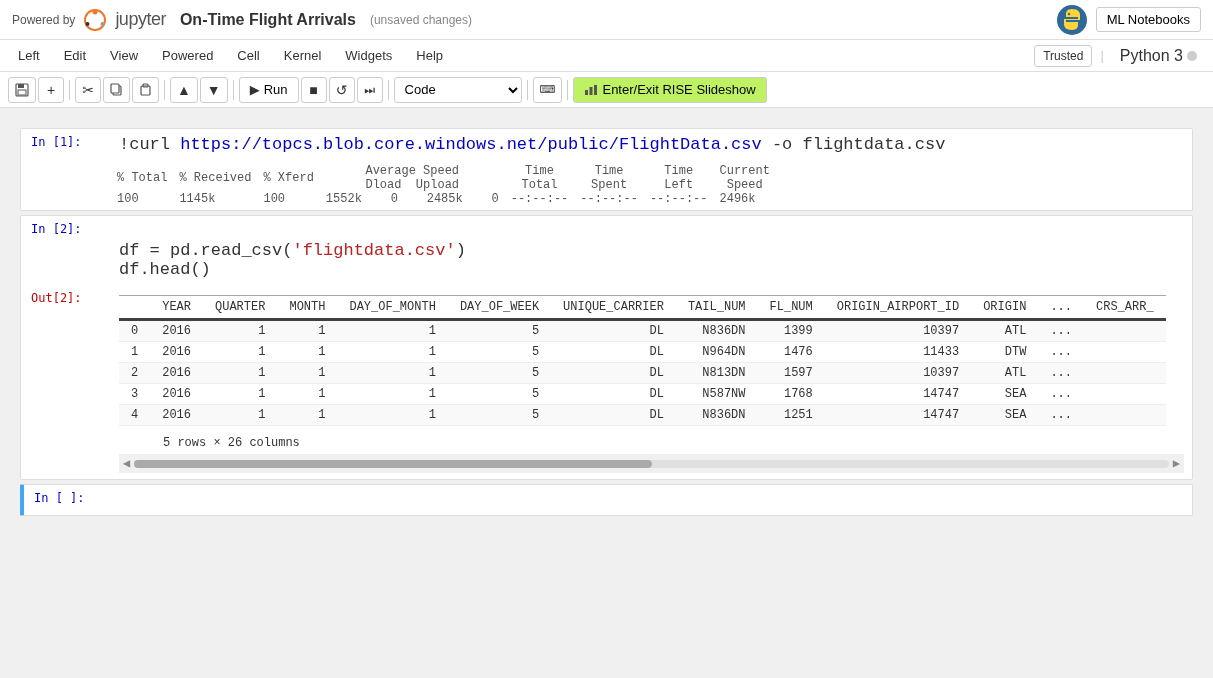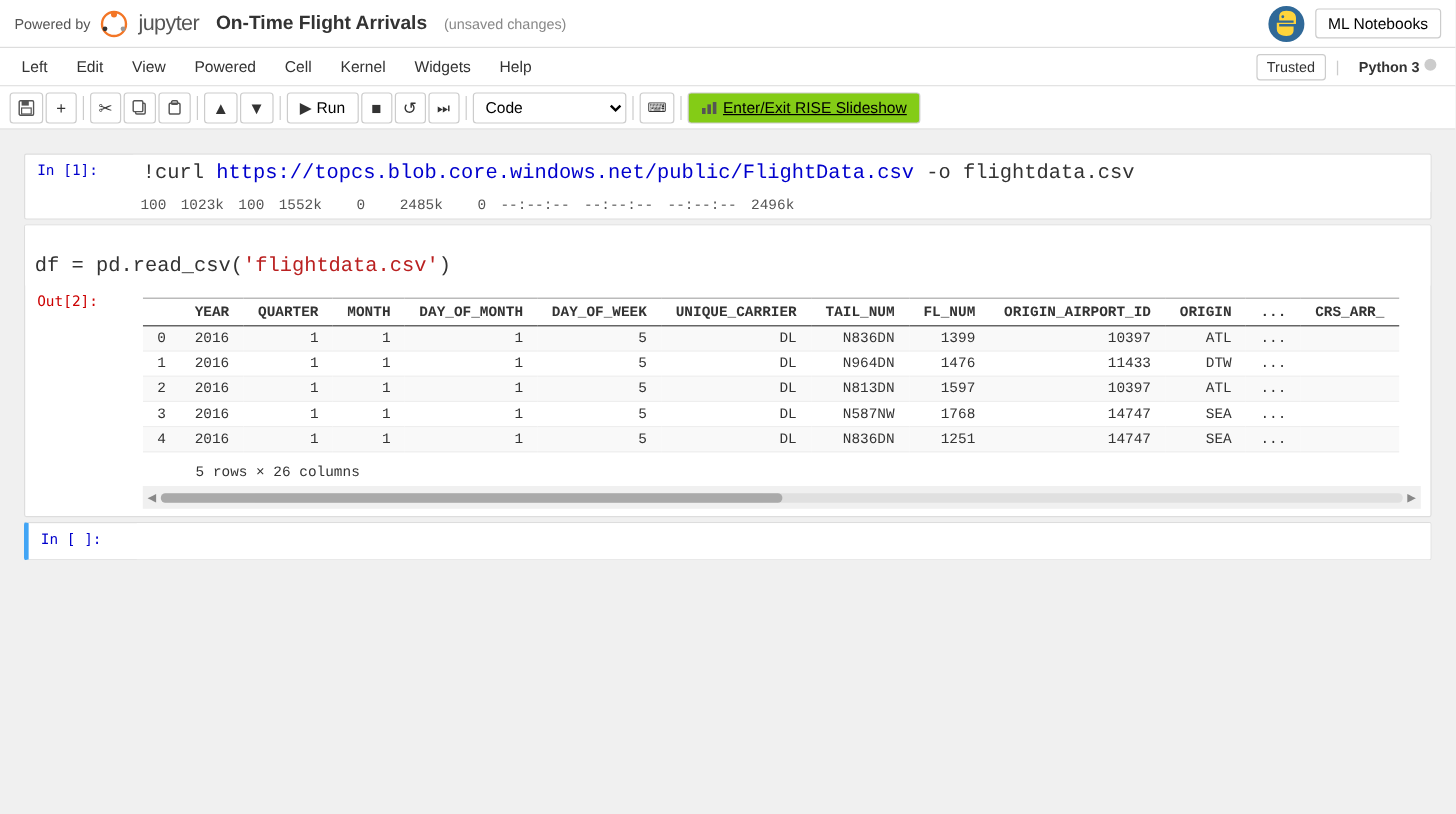--- a/index.html
+++ b/index.html
@@ -49,26 +49,25 @@
     #menubar .spacer { flex: 1; }
     .trusted-badge {
       border: 1px solid #ccc;
       border-radius: 3px;
       padding: 3px 8px;
       font-size: 12px;
       color: #333;
     }
     .kernel-badge {
       padding: 3px 8px;
-      font-size: 12px;
+      font-size: 16px;
       color: #333;
       display: flex;
-      align-items: flex-start;
+      align-items: center;
       gap: 4px;
-      font-weight: bold;
     }
     .kernel-circle {
       width: 10px; height: 10px;
       border-radius: 50%;
       background: #ccc;
       display: inline-block;
     }
 
     
     #toolbar {
@@ -111,30 +110,29 @@
       border: 1px solid #ccc;
       border-radius: 3px;
       padding: 2px 6px;
       font-size: 13px;
       height: 26px;
       background: #fff;
       cursor: pointer;
     }
     .rise-btn {
       border: 1px solid #ccc;
-      background: #84cc16;
+      background: #bef264;
       border-radius: 3px;
       padding: 3px 10px;
       cursor: pointer;
       font-size: 13px;
       display: flex;
       align-items: center;
       gap: 4px;
       height: 26px;
-      text-decoration: underline;
     }
 
     
     #notebook {
       padding: 20px 20px;
       max-width: 1213px;
     }
 
     
     .cell {
@@ -195,25 +193,25 @@
     }
 
     
     .df-table {
       border-collapse: collapse;
       font-family: 'Courier New', monospace;
       font-size: 12px;
       margin: 4px 0;
     }
     .df-table th {
-      border-bottom: 1px solid #404040;
+      border-bottom: 3px solid #404040;
       border-top: 1px solid #aaa;
       padding: 4px 12px;
       text-align: right;
-      font-weight: bold;
+      font-weight: normal;
       background: #fff;
     }
     .df-table td {
       padding: 3px 12px;
       text-align: right;
       border-bottom: 1px solid #eee;
     }
     .df-table tr:nth-child(odd) td { background: #f9f9f9; }
     .df-table tr:nth-child(even) td { background: #fff; }
     .df-rows-info {
@@ -370,40 +368,52 @@
     <div class="cell-row">
       <div class="cell-label in">In [1]:</div>
       <div class="cell-input">
         <span style="color:#333;">!</span><span style="color:#333;">curl </span><span style="color:#0000cd;">https://topcs.blob.core.windows.net/public/</span><span style="color:#0000cd;">FlightData.csv</span><span style="color:#333;"> -o flightdata.csv</span>
       </div>
     </div>
 
     <div class="curl-output">
       <table>
         <tbody>
+            <tr>
+          <td>% Total</td>
+          <td>% Received</td>
+          <td>% Xferd</td>
+          <td style="text-align:center;">Average Speed<br>Dload&nbsp;&nbsp;Upload</td>
+          <td style="text-align:center;">Time<br>Total</td>
+          <td style="text-align:center;">Time<br>Spent</td>
+          <td style="text-align:center;">Time<br>Left</td>
+          <td style="text-align:center;">Current<br>Speed</td>
+        </tr>
         <tr>
           <td>100</td>
-          <td>1023k</td>
+          <td>1145k</td>
           <td>100</td>
           <td>1552k&nbsp;&nbsp;&nbsp;&nbsp;0&nbsp;&nbsp;&nbsp;&nbsp;2485k&nbsp;&nbsp;&nbsp;&nbsp;0</td>
           <td>--:--:--</td>
           <td>--:--:--</td>
           <td>--:--:--</td>
           <td>2496k</td>
         </tr>
       </tbody>
         </table>
     </div>
   </div>
 
   <div class="cell">
     <div class="cell-row">
+      <div class="cell-label in">In [2]:</div>
       <div class="cell-input">
         <div>&nbsp;</div>
         <div>df = pd.read_csv(<span style="color:#ba2121;">'flightdata.csv'</span>)</div>
+        <div>df.head()</div>
       </div>
     </div>
 
     <div class="cell-row">
       <div class="cell-label out">Out[2]:</div>
       <div class="cell-output">
         <div class="output-scroll">
           <table class="df-table">
             <thead>
               <tr>

